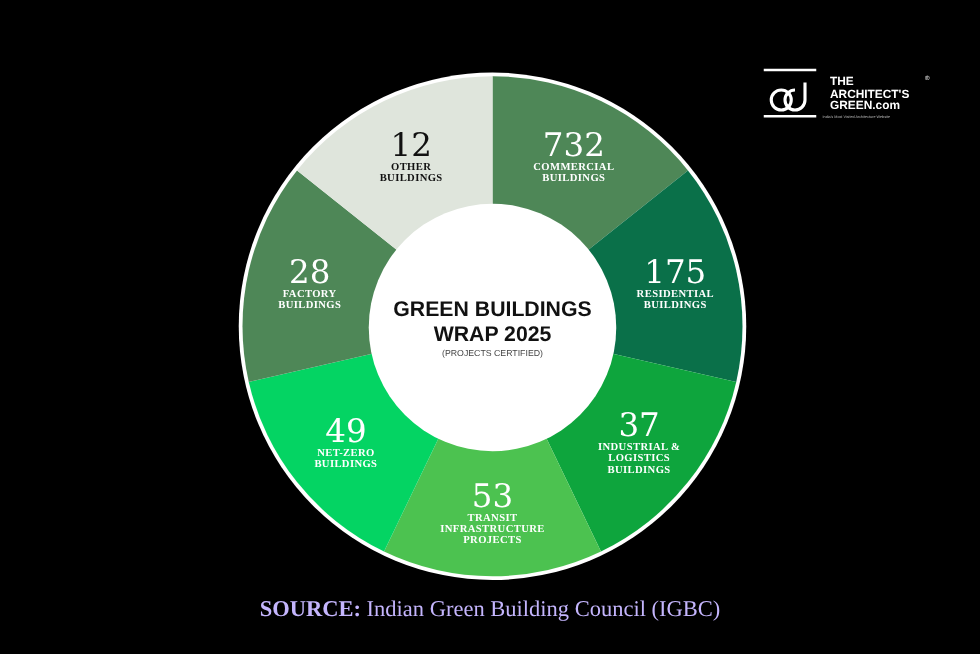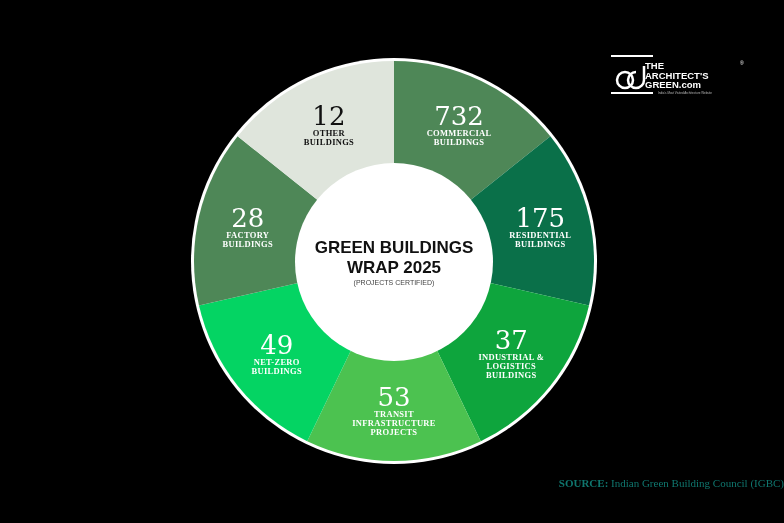--- a/index.html
+++ b/index.html
@@ -2,26 +2,26 @@
 <html><head>
 <meta charset="utf-8">
 <style>
   html, body { margin: 0; padding: 0; background: #000; }
   body { width: 784px; height: 523px; position: relative; overflow: hidden; font-family: "Liberation Serif", serif; }
   #chart { position: absolute; left: 0; top: 0; width: 784px; height: 523px; }
   .seg-val { font-family: "DejaVu Serif", "Liberation Serif", serif; font-size: 26px; text-anchor: middle; }
   .seg-lbl { font-family: "Liberation Serif", serif; font-size: 8.5px; font-weight: bold; text-anchor: middle; letter-spacing: 0.3px; }
   .center-title { font-family: "Liberation Sans", sans-serif; font-weight: bold; font-size: 17px; fill: #111; text-anchor: middle; }
   .center-sub { font-family: "Liberation Sans", sans-serif; font-size: 7px; fill: #444; text-anchor: middle; }
-  .source { position: absolute; left: 0; width: 784px; top: 477px; text-align: right; color: #0f766e; font-family: "Liberation Serif", serif; font-size: 11px; }
+  .source { position: absolute; left: 0; width: 784px; top: 477px; text-align: center; color: #c4b5fd; font-family: "Liberation Serif", serif; font-size: 18px; }
   .source b { font-weight: bold; }
   .logo { position: absolute; left: 610px; top: 52px; width: 150px; height: 60px; }
   .logo-bar { position: absolute; left: 1px; width: 42px; height: 2px; background: #fff; }
   .logo-mark { position: absolute; left: 4px; top: 10px; }
-  .logo-text { position: absolute; left: 35px; top: 9px; color: #fff; font-family: "Liberation Sans", sans-serif; font-weight: bold; font-size: 9.5px; line-height: 9.5px; }
+  .logo-text { position: absolute; left: 54px; top: 9px; color: #fff; font-family: "Liberation Sans", sans-serif; font-weight: bold; font-size: 9.5px; line-height: 9.5px; }
   .logo-reg { position: absolute; left: 130px; top: 8px; color: #fff; font-size: 5px; font-family: "Liberation Sans", sans-serif; }
   .logo-tag { position: absolute; left: 48px; top: 39px; color: #bbb; font-size: 3px; font-family: "Liberation Sans", sans-serif; white-space: nowrap; }
 </style>
 </head>
 <body>
 
 <svg id="chart" viewBox="0 0 784 523" xmlns="http://www.w3.org/2000/svg">
   <circle cx="394" cy="261" r="203" fill="#ffffff"></circle>
   <g id="segments">
       <path d="M394,261 L394,61 A200,200 0 0 1 550.366296493606,136.30203962825328 Z" fill="#4e8757"></path>

